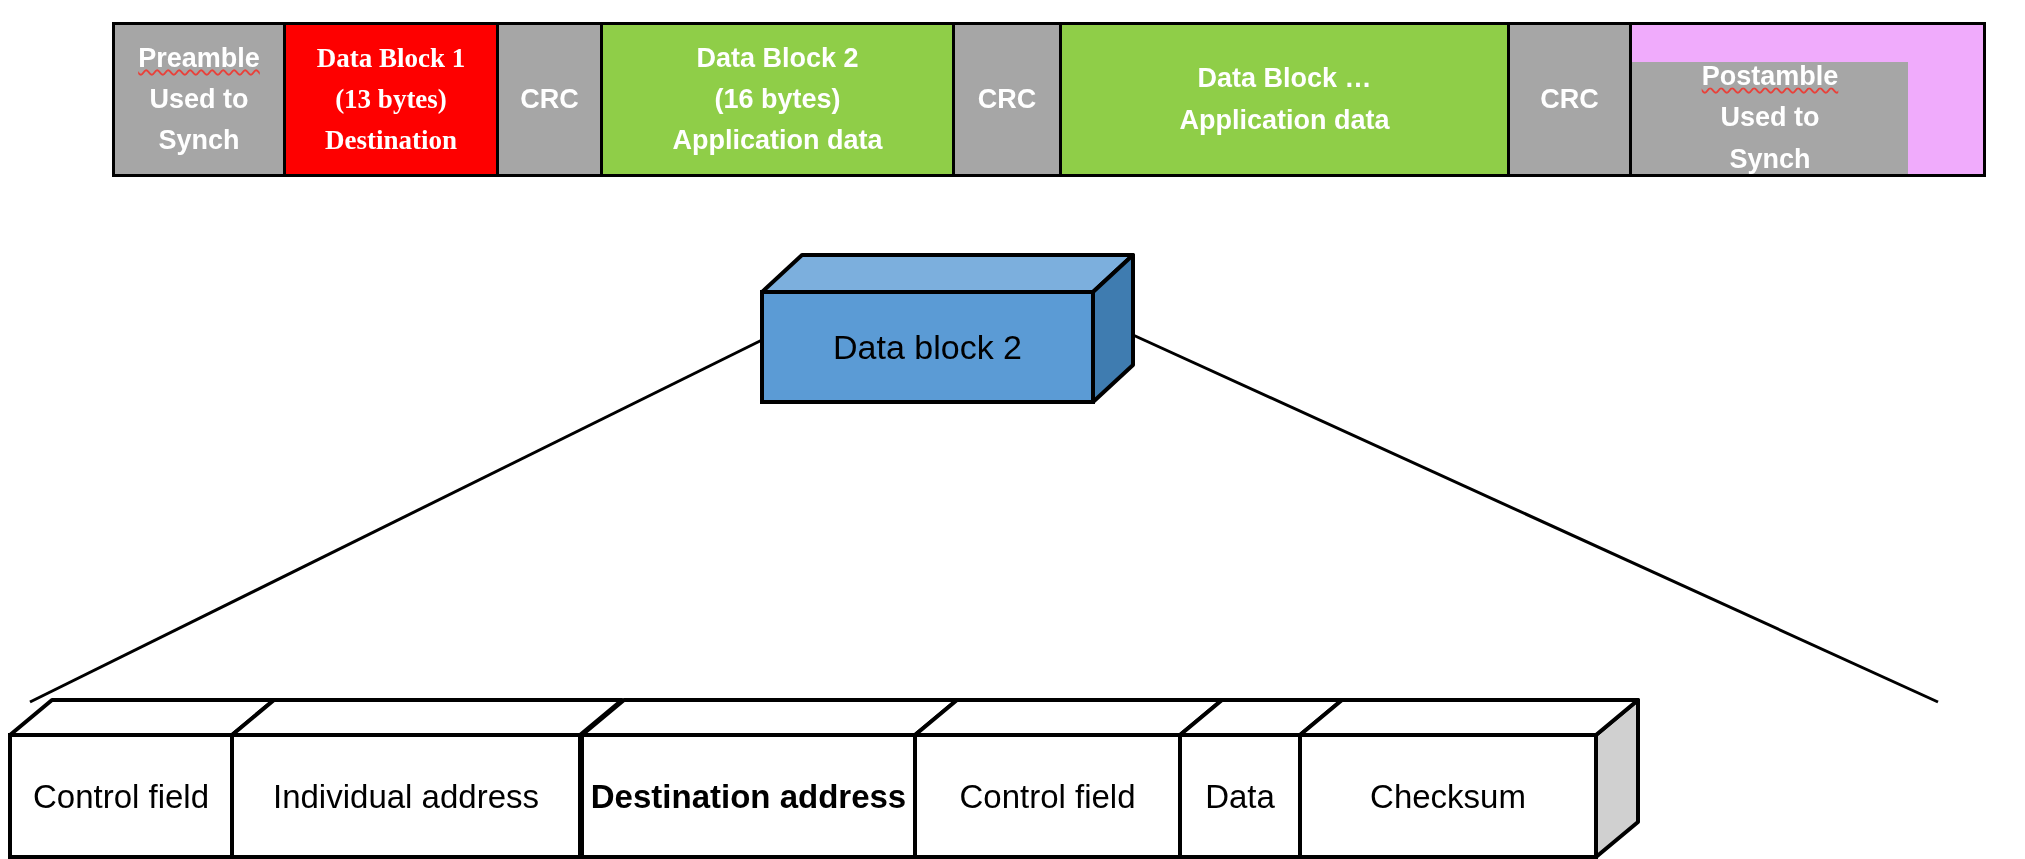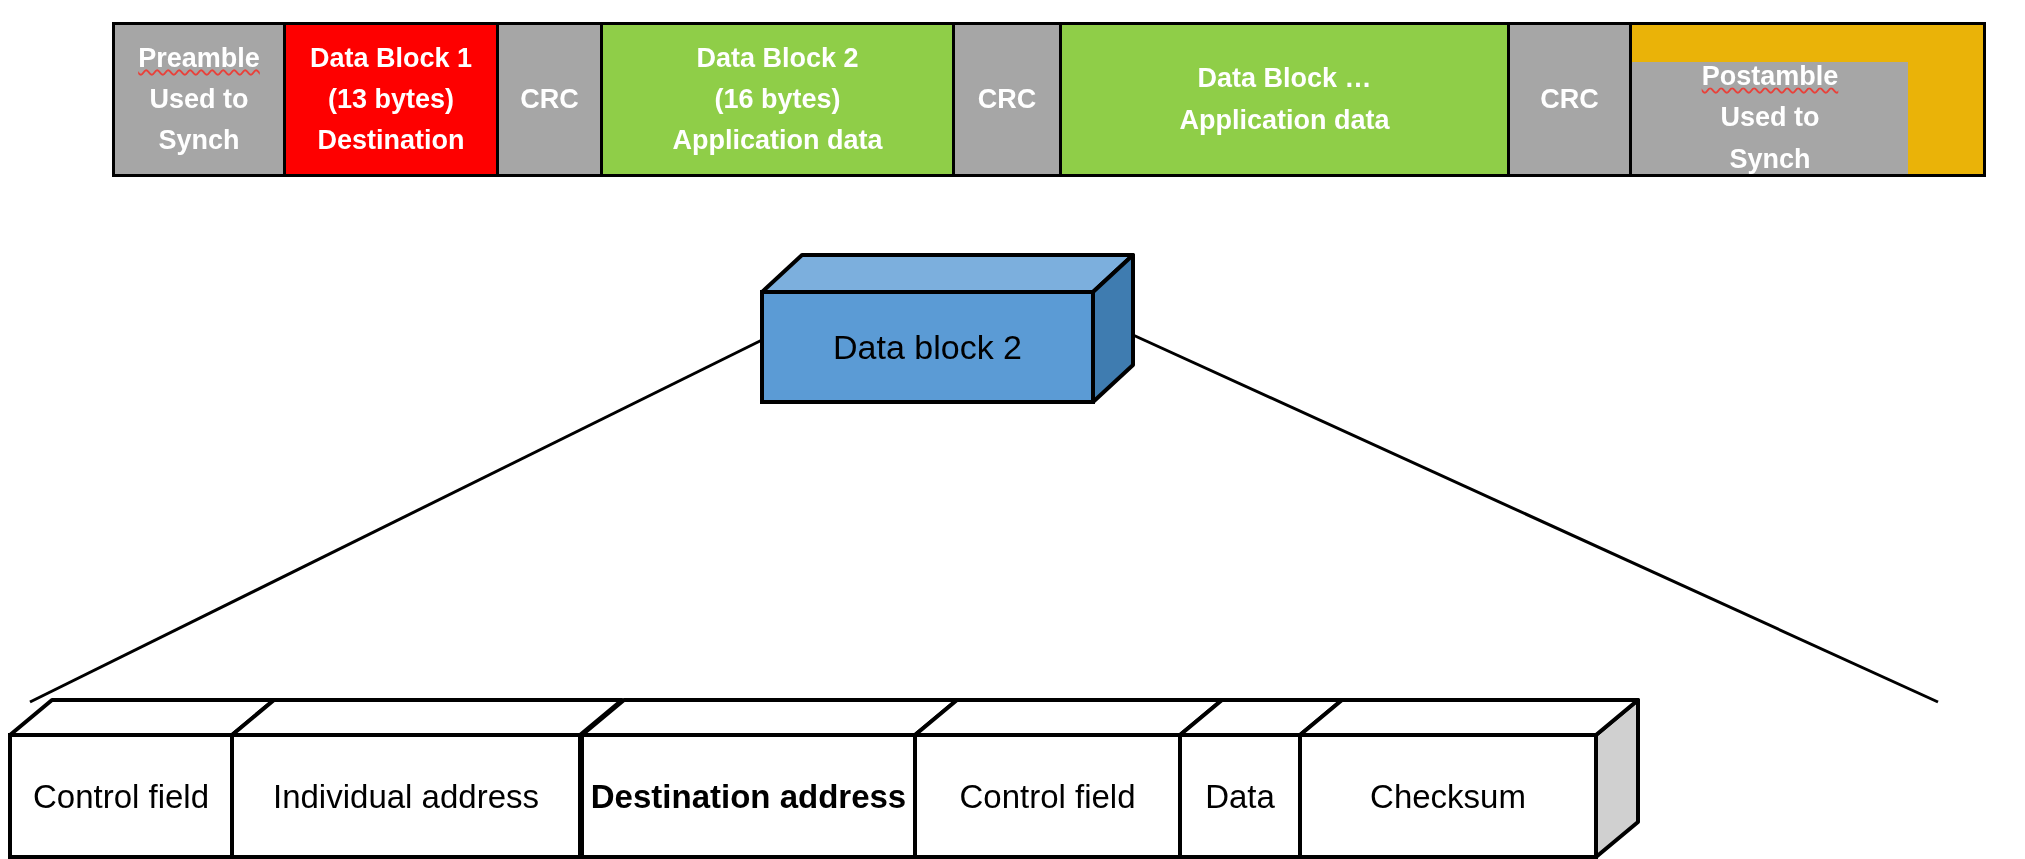--- a/index.html
+++ b/index.html
@@ -25,21 +25,21 @@
   
   .frame-strip {
     position: absolute;
     left: 112px;
     top: 22px;
     width: 1874px;
     height: 155px;
     display: flex;
     box-sizing: border-box;
     border: 3px solid #000000;
-    background: #eab308;
+    background: #f0abfc;
   }
   .frame-cell {
     box-sizing: border-box;
     border-right: 3px solid #000000;
     display: flex;
     flex-direction: column;
     align-items: center;
     justify-content: center;
     color: #ffffff;
     font-weight: bold;
@@ -101,21 +101,21 @@
 <body>
 
 <div id="stage">
 
   <div class="frame-strip" id="frame-strip">
       <div class="frame-cell bg-gray" style="flex: 0 0 171px;">
         <span class="line spell-error">Preamble</span>
         <span class="line">Used to</span>
         <span class="line">Synch</span>
       </div>
-      <div class="frame-cell bg-red" style="flex: 0 0 213px;">
+      <div class="frame-cell bg-red" style="flex: 0 0 213px; font-family: Liberation Serif, serif;">
         <span class="line">Data Block 1</span>
         <span class="line">(13 bytes)</span>
         <span class="line">Destination</span>
       </div>
       <div class="frame-cell bg-gray" style="flex: 0 0 104px;">
         <span class="line">CRC</span>
       </div>
       <div class="frame-cell bg-green" style="flex: 0 0 352px;">
         <span class="line">Data Block 2</span>
         <span class="line">(16 bytes)</span>

